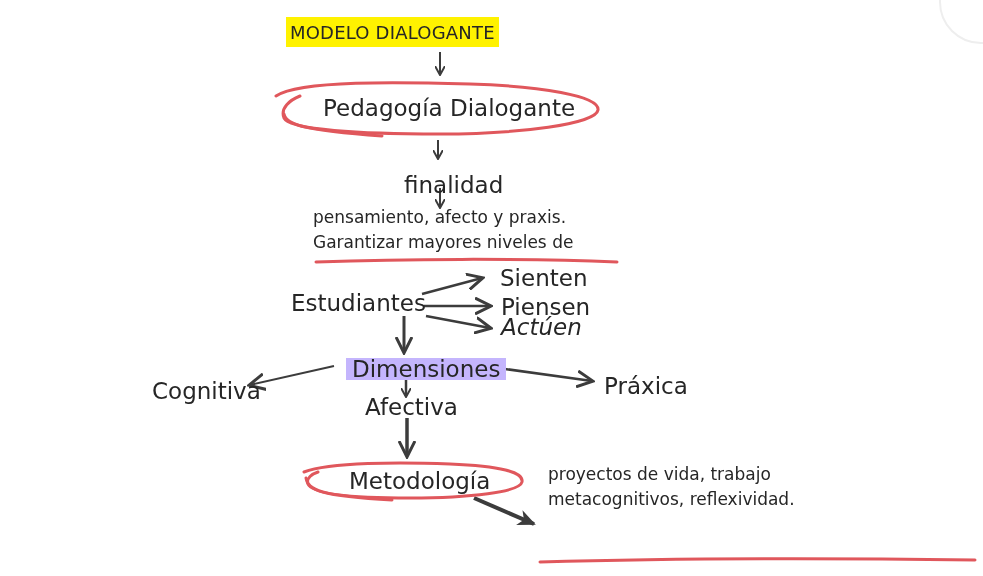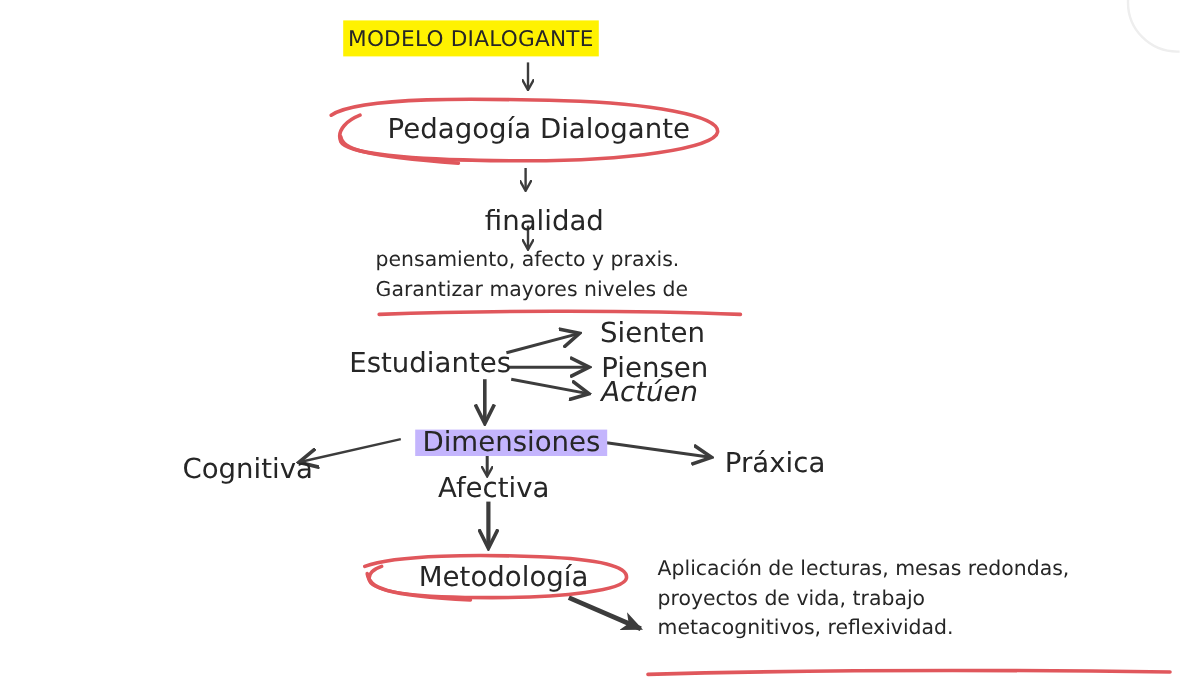--- a/index.html
+++ b/index.html
@@ -102,16 +102,15 @@
 
 <div class="node hl" style="left:346px; top:358px; height:22px; line-height:22px;">Dimensiones</div>
 
 <div class="node" style="left:152px; top:381px;">Cognitiva</div>
 <div class="node" style="left:365px; top:397px;">Afectiva</div>
 <div class="node" style="left:604px; top:376px;">Práxica</div>
 
 <div class="node" style="left:349px; top:471px;">Metodología</div>
 
 <div class="para" style="left:548px; top:462px; line-height:24.5px;">
-  <div>Aplicación de lecturas, mesas redondas,</div>
   <div>proyectos de vida, trabajo</div>
   <div>metacognitivos, reflexividad.</div>
 </div>
 
 </body></html>

